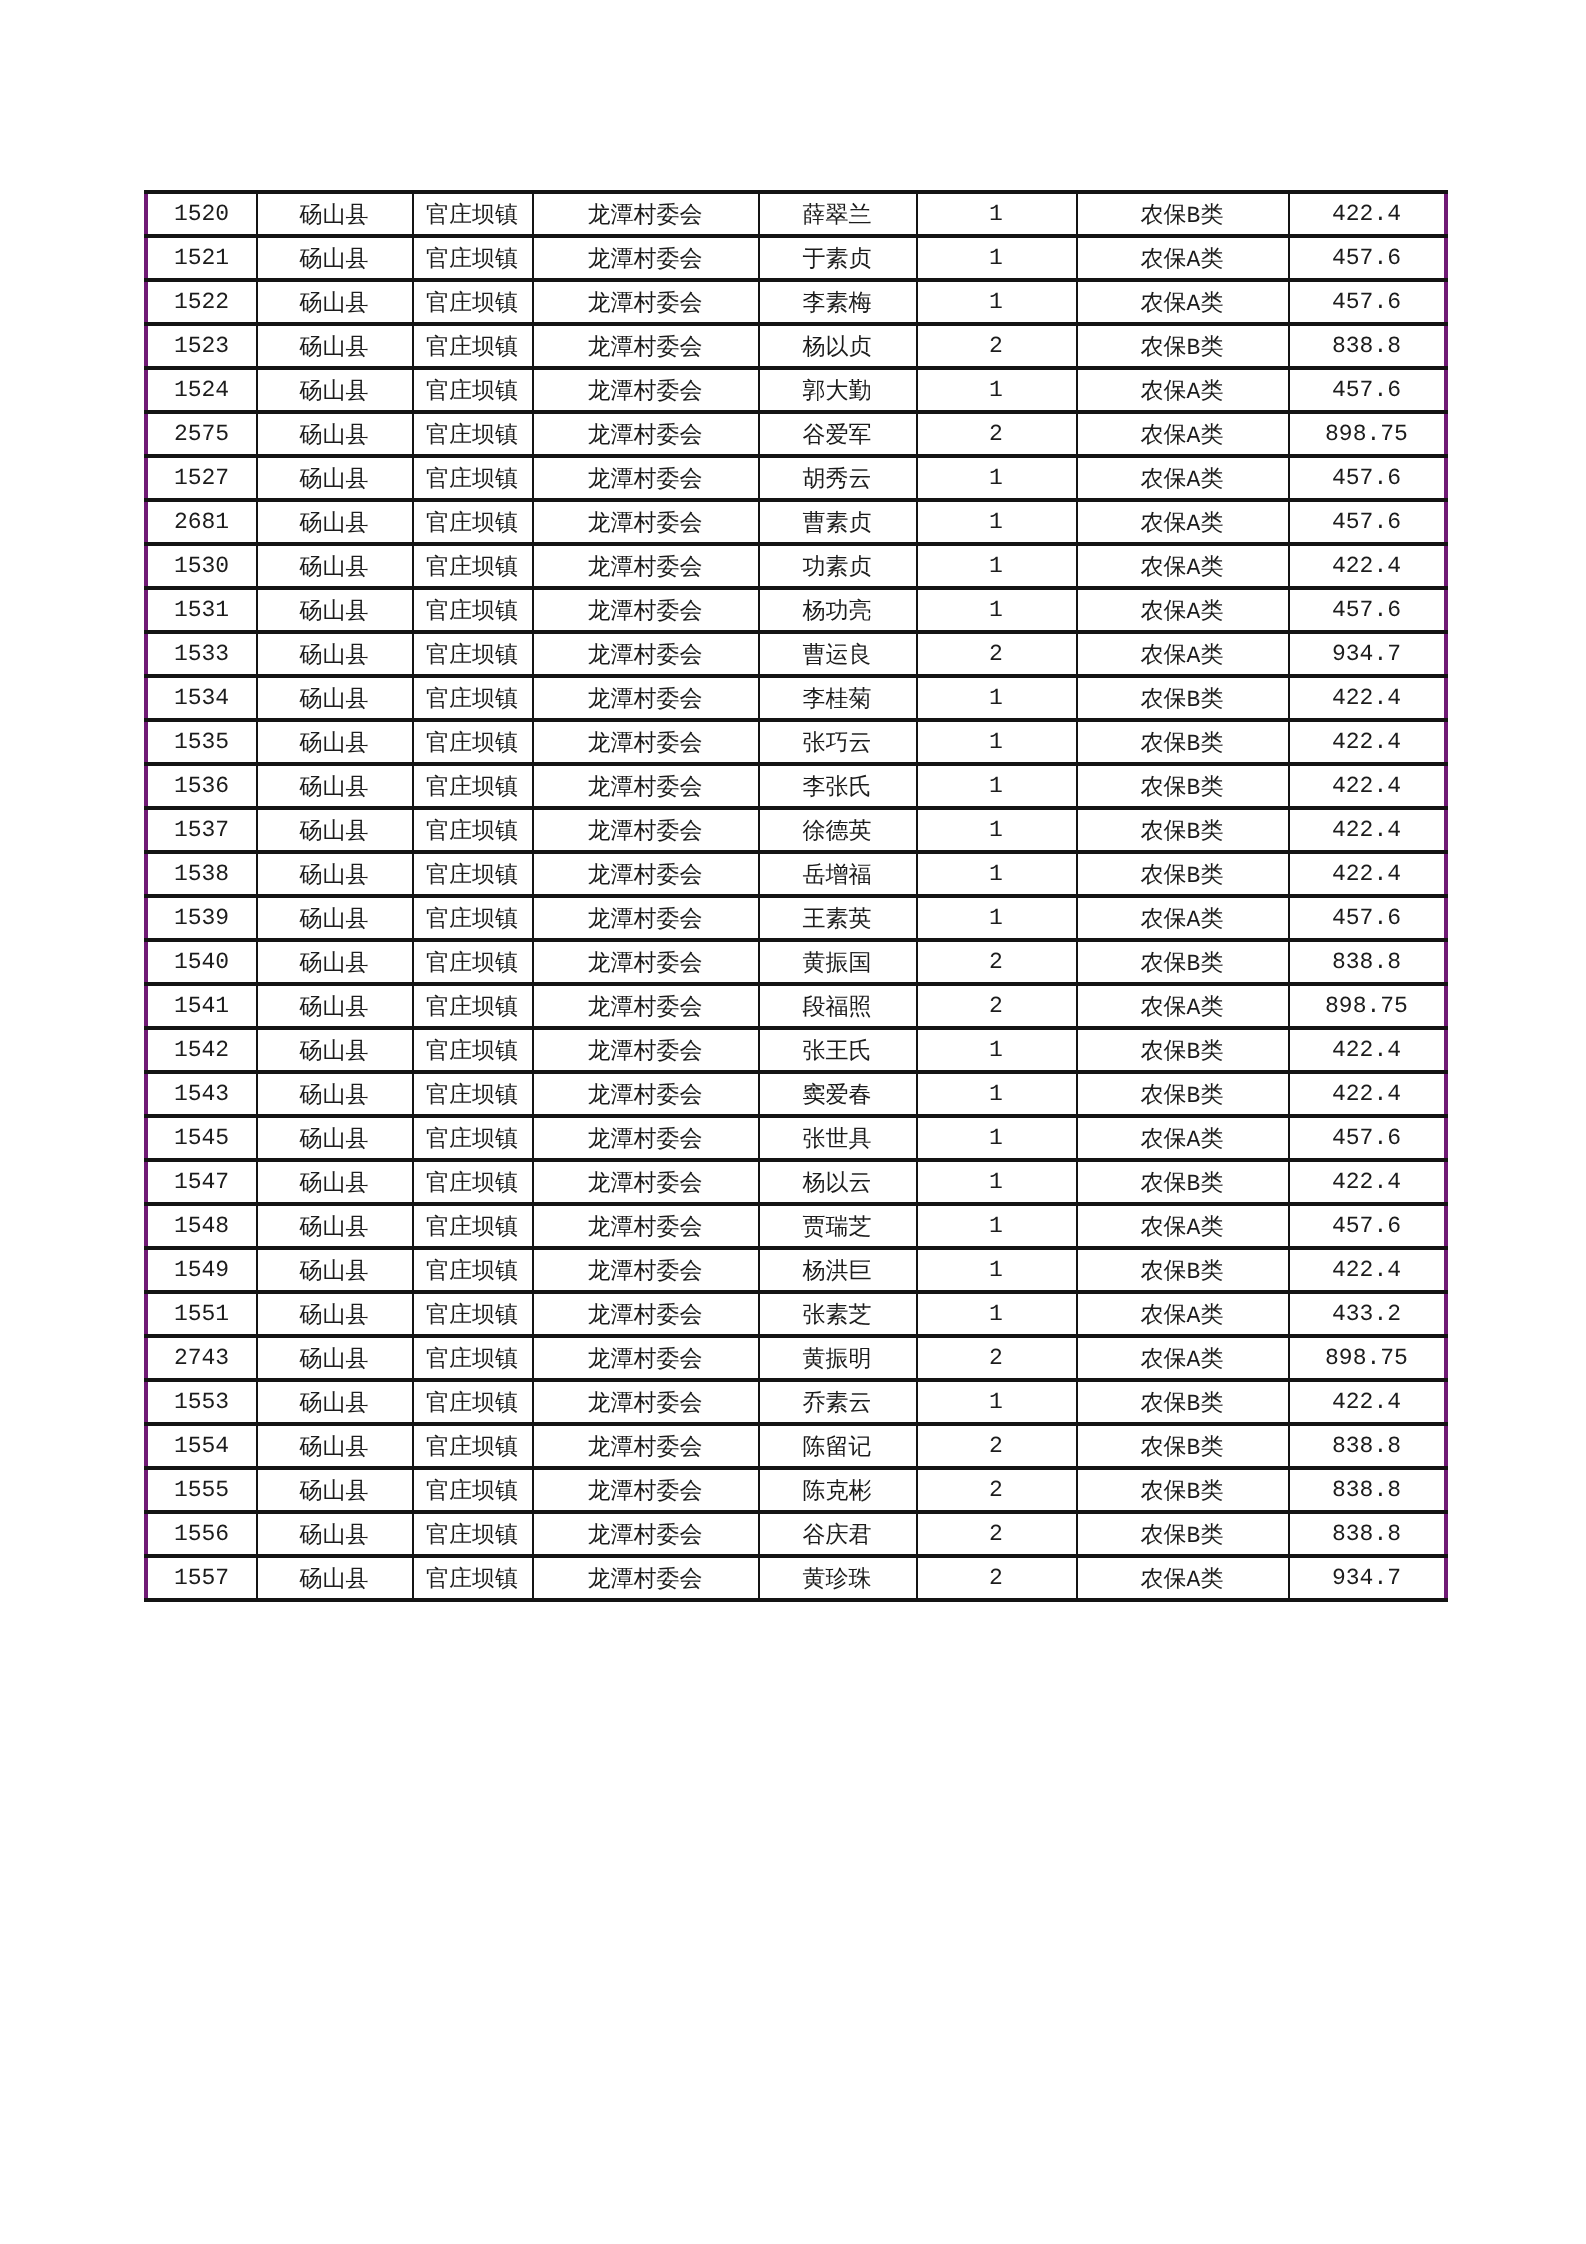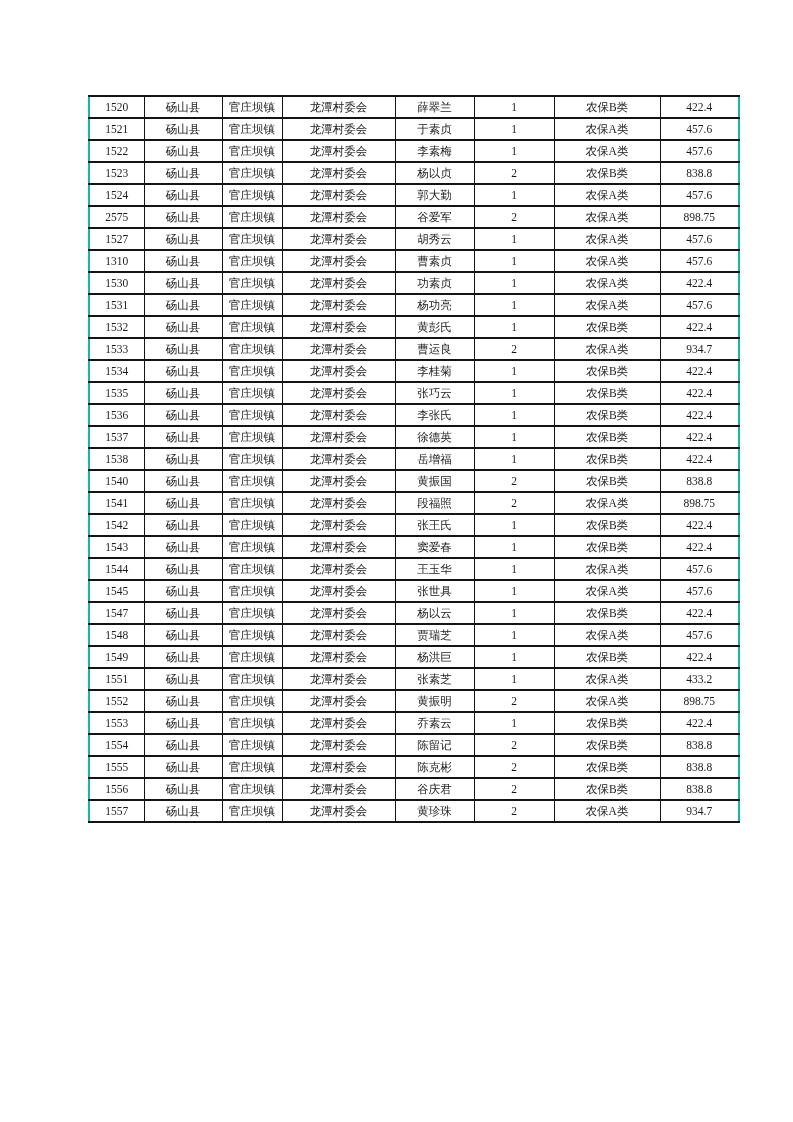--- a/index.html
+++ b/index.html
@@ -9,26 +9,27 @@
   }
   .page {
     position: relative;
     width: 793px;
     height: 1122px;
     background: #ffffff;
     overflow: hidden;
   }
   table.records {
     position: absolute;
-    left: 88px;
+    left: 72px;
     top: 95px;
     width: 650px;
     border-collapse: collapse;
     table-layout: fixed;
-    border: 2px solid #14b8a6;
+    border: 2px solid #701a75;
+    font-family: Liberation Mono, monospace;
   }
   table.records td {
     border-left: 1px solid #141414;
     border-right: 1px solid #141414;
     border-top: 2px solid #141414;
     border-bottom: 2px solid #141414;
     height: 22px;
     text-align: center;
     vertical-align: middle;
     font-size: 11.5px;
@@ -126,21 +127,21 @@
           <td>1527</td>
           <td>砀山县</td>
           <td>官庄坝镇</td>
           <td>龙潭村委会</td>
           <td>胡秀云</td>
           <td>1</td>
           <td>农保A类</td>
           <td>457.6</td>
         </tr>
         <tr>
-          <td>1310</td>
+          <td>2681</td>
           <td>砀山县</td>
           <td>官庄坝镇</td>
           <td>龙潭村委会</td>
           <td>曹素贞</td>
           <td>1</td>
           <td>农保A类</td>
           <td>457.6</td>
         </tr>
         <tr>
           <td>1530</td>
@@ -156,30 +157,20 @@
           <td>1531</td>
           <td>砀山县</td>
           <td>官庄坝镇</td>
           <td>龙潭村委会</td>
           <td>杨功亮</td>
           <td>1</td>
           <td>农保A类</td>
           <td>457.6</td>
         </tr>
         <tr>
-          <td>1532</td>
-          <td>砀山县</td>
-          <td>官庄坝镇</td>
-          <td>龙潭村委会</td>
-          <td>黄彭氏</td>
-          <td>1</td>
-          <td>农保B类</td>
-          <td>422.4</td>
-        </tr>
-        <tr>
           <td>1533</td>
           <td>砀山县</td>
           <td>官庄坝镇</td>
           <td>龙潭村委会</td>
           <td>曹运良</td>
           <td>2</td>
           <td>农保A类</td>
           <td>934.7</td>
         </tr>
         <tr>
@@ -226,20 +217,30 @@
           <td>1538</td>
           <td>砀山县</td>
           <td>官庄坝镇</td>
           <td>龙潭村委会</td>
           <td>岳增福</td>
           <td>1</td>
           <td>农保B类</td>
           <td>422.4</td>
         </tr>
         <tr>
+          <td>1539</td>
+          <td>砀山县</td>
+          <td>官庄坝镇</td>
+          <td>龙潭村委会</td>
+          <td>王素英</td>
+          <td>1</td>
+          <td>农保A类</td>
+          <td>457.6</td>
+        </tr>
+        <tr>
           <td>1540</td>
           <td>砀山县</td>
           <td>官庄坝镇</td>
           <td>龙潭村委会</td>
           <td>黄振国</td>
           <td>2</td>
           <td>农保B类</td>
           <td>838.8</td>
         </tr>
         <tr>
@@ -266,30 +267,20 @@
           <td>1543</td>
           <td>砀山县</td>
           <td>官庄坝镇</td>
           <td>龙潭村委会</td>
           <td>窦爱春</td>
           <td>1</td>
           <td>农保B类</td>
           <td>422.4</td>
         </tr>
         <tr>
-          <td>1544</td>
-          <td>砀山县</td>
-          <td>官庄坝镇</td>
-          <td>龙潭村委会</td>
-          <td>王玉华</td>
-          <td>1</td>
-          <td>农保A类</td>
-          <td>457.6</td>
-        </tr>
-        <tr>
           <td>1545</td>
           <td>砀山县</td>
           <td>官庄坝镇</td>
           <td>龙潭村委会</td>
           <td>张世具</td>
           <td>1</td>
           <td>农保A类</td>
           <td>457.6</td>
         </tr>
         <tr>
@@ -326,21 +317,21 @@
           <td>1551</td>
           <td>砀山县</td>
           <td>官庄坝镇</td>
           <td>龙潭村委会</td>
           <td>张素芝</td>
           <td>1</td>
           <td>农保A类</td>
           <td>433.2</td>
         </tr>
         <tr>
-          <td>1552</td>
+          <td>2743</td>
           <td>砀山县</td>
           <td>官庄坝镇</td>
           <td>龙潭村委会</td>
           <td>黄振明</td>
           <td>2</td>
           <td>农保A类</td>
           <td>898.75</td>
         </tr>
         <tr>
           <td>1553</td>

